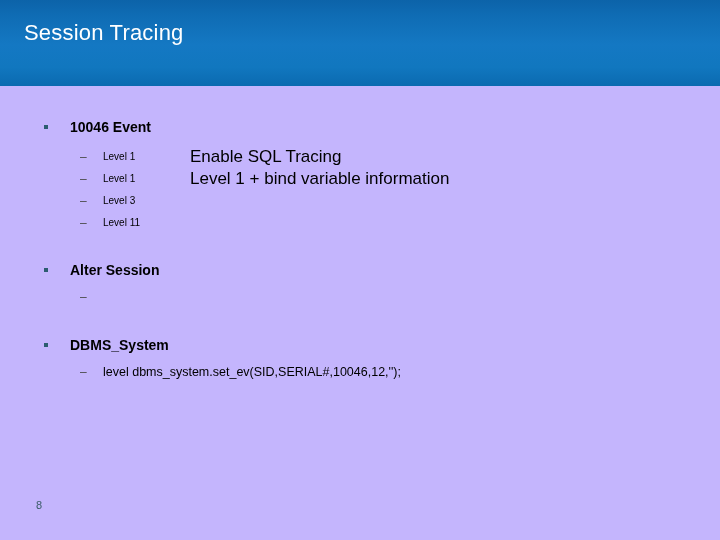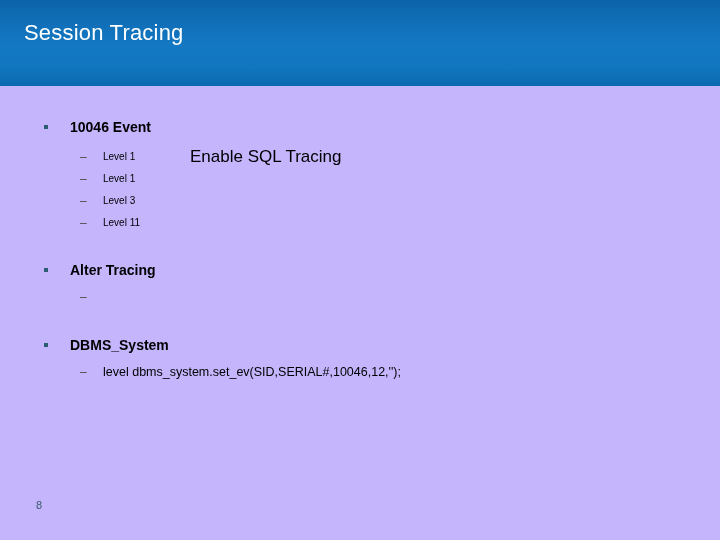--- a/index.html
+++ b/index.html
@@ -154,35 +154,36 @@
 
     <div class="l2" id="row-lvl-0">
       <span class="l2-dash">–</span>
       <span class="l2-label">Level 1</span>
       <span class="l2-desc">Enable SQL Tracing</span>
     </div>
 
     <div class="l2" id="row-lvl-1">
       <span class="l2-dash">–</span>
       <span class="l2-label">Level 1</span>
+      <span class="l2-desc">Level 1 + bind variable information</span>
     </div>
 
     <div class="l2" id="row-lvl-2">
       <span class="l2-dash">–</span>
       <span class="l2-label">Level 3</span>
     </div>
 
     <div class="l2" id="row-lvl-3">
       <span class="l2-dash">–</span>
       <span class="l2-label">Level 11</span>
     </div>
 
     <div class="l1" id="sec-alter">
       <span class="l1-bullet"></span>
-      <span class="l1-text">Alter Tracing</span>
+      <span class="l1-text">Alter Session</span>
     </div>
 
     <div class="l2" id="row-alter-0">
       <span class="l2-dash">–</span>
     </div>
 
     <div class="l1" id="sec-dbms">
       <span class="l1-bullet"></span>
       <span class="l1-text">DBMS_System</span>
     </div>

